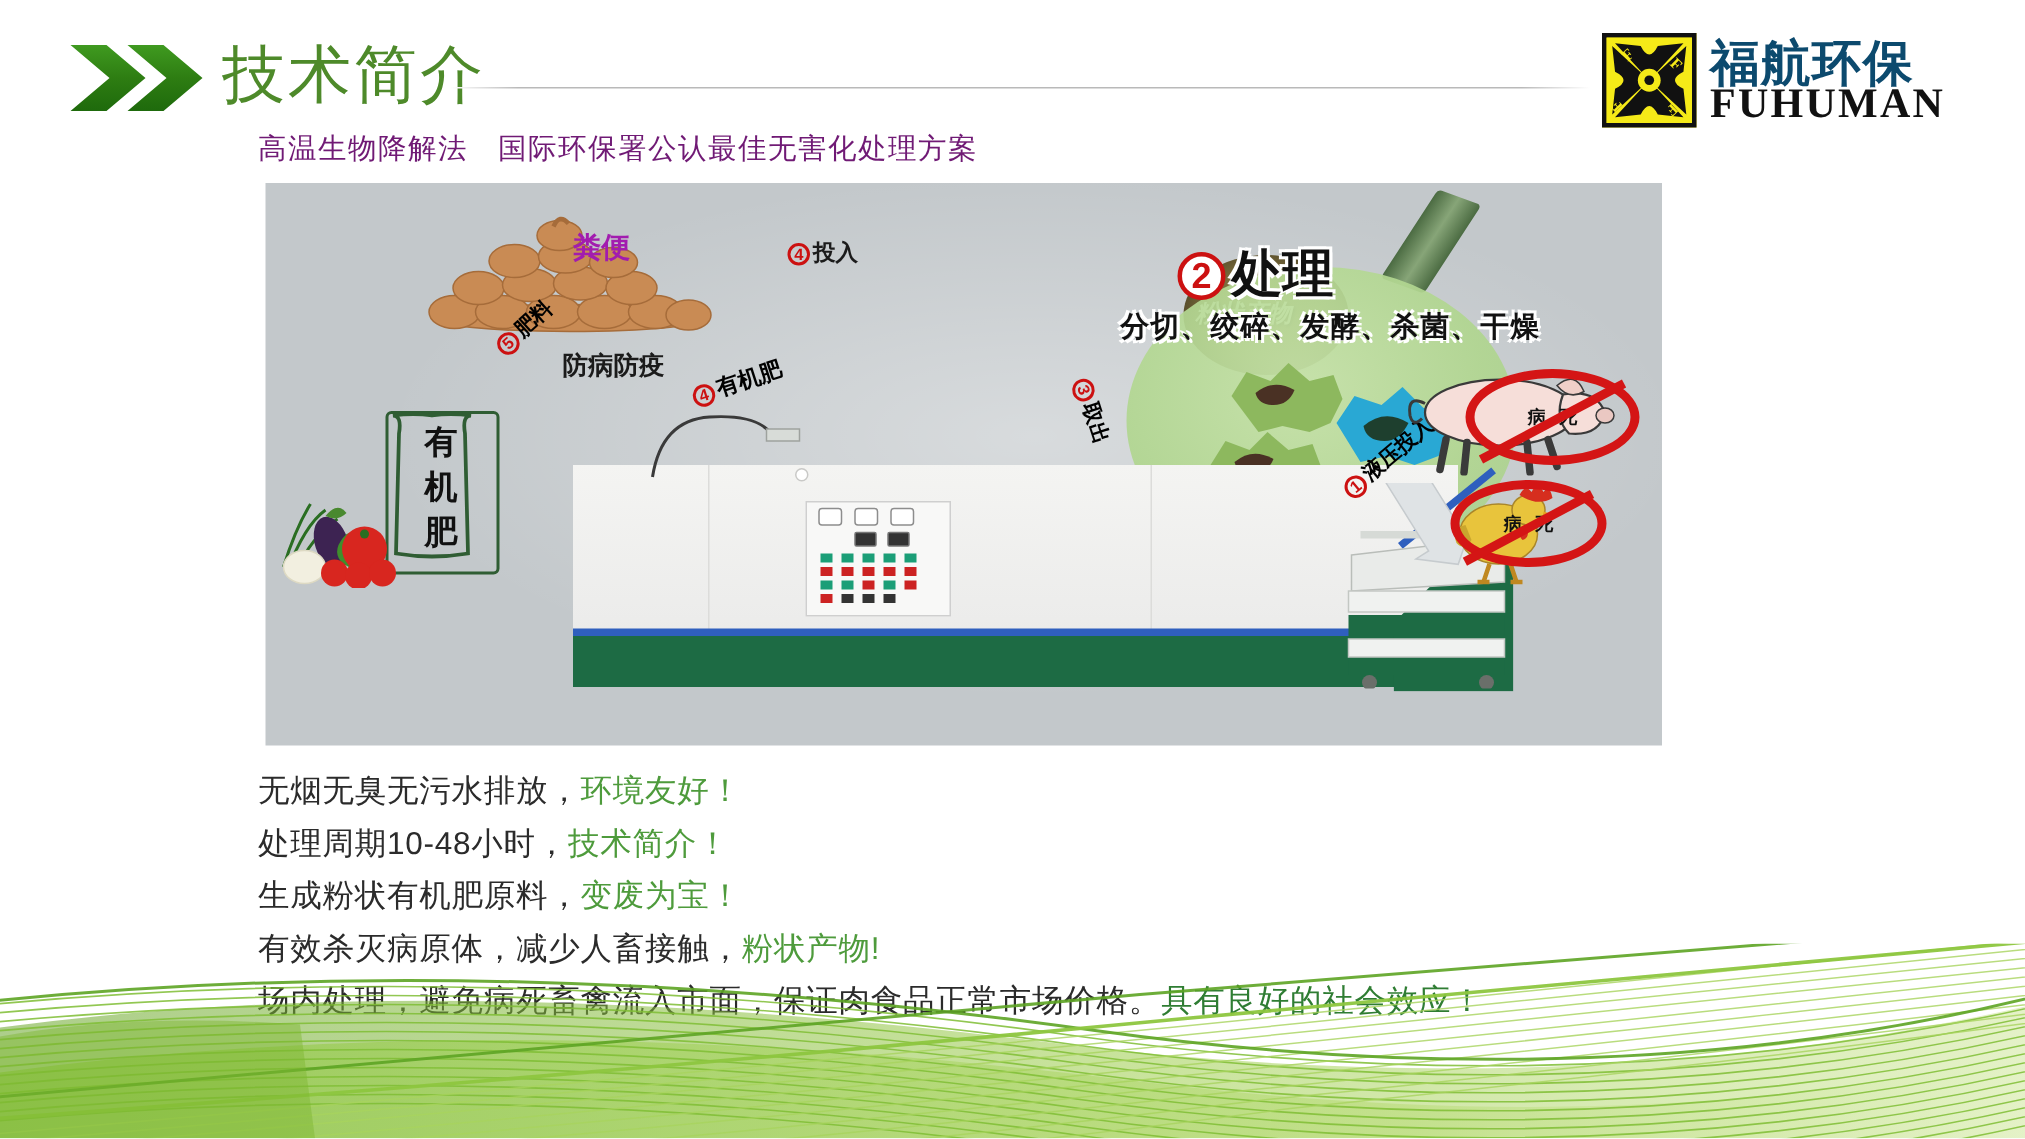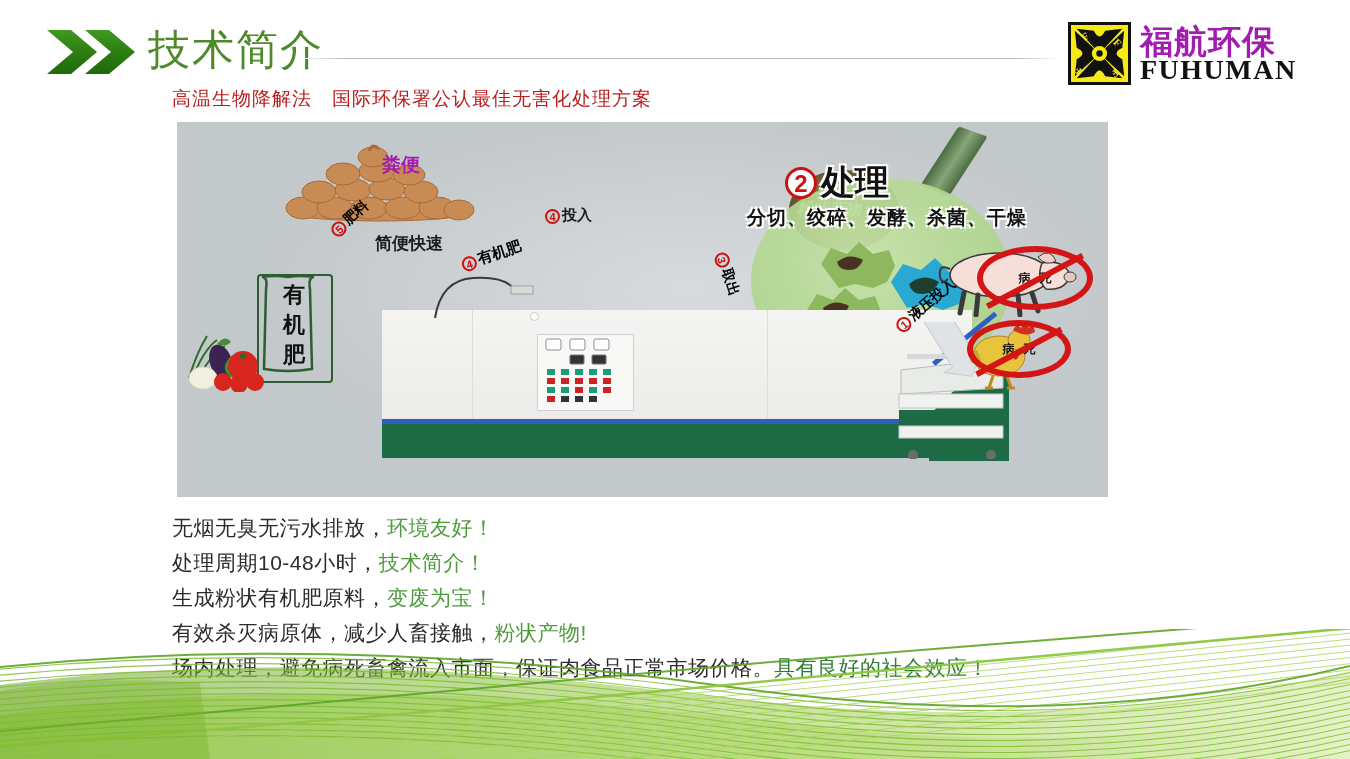--- a/index.html
+++ b/index.html
@@ -16,48 +16,48 @@
     position:absolute;left:148px;top:22px;
     font-family:"Liberation Serif","DejaVu Serif",serif;
     font-size:42px;color:#4e8a2a;letter-spacing:2px;white-space:nowrap;
   }
   #title-rule{
     position:absolute;left:300px;top:58px;width:760px;height:1px;
     background:linear-gradient(to right,#ffffff 0%,#b9b9b9 6%,#b9b9b9 94%,#ffffff 100%);
   }
   #subtitle{
     position:absolute;left:172px;top:86px;
-    font-size:19px;color:#b91c1c;letter-spacing:1px;white-space:nowrap;
+    font-size:19px;color:#701a75;letter-spacing:1px;white-space:nowrap;
   }
 
   
   #logo{position:absolute;left:1068px;top:22px;width:265px;height:66px;}
   #logo-mark{position:absolute;left:0;top:0;width:63px;height:63px;background:#f5ea18;border:3px solid #111;box-sizing:border-box;}
   #logo-cn{position:absolute;left:72px;top:-2px;font-family:Liberation Serif, serif;
-    font-size:33px;font-weight:bold;color:#a21caf;letter-spacing:1px;white-space:nowrap;}
+    font-size:33px;font-weight:bold;color:#0c4a6e;letter-spacing:1px;white-space:nowrap;}
   #logo-en{position:absolute;left:72px;top:32px;font-family:"Liberation Serif","DejaVu Serif",serif;
     font-size:28px;font-weight:bold;color:#111;letter-spacing:1.5px;white-space:nowrap;}
 
   
   #photo{
     position:absolute;left:177px;top:122px;width:931px;height:375px;
     background:#c3c8cb;overflow:hidden;
   }
   .ph-label{position:absolute;white-space:nowrap;font-weight:bold;}
 
   
   #feces-pile{position:absolute;left:108px;top:20px;width:190px;height:80px;}
   #feces-label{left:205px;top:30px;font-size:19px;color:#a21caf;font-family:Liberation Mono, monospace;}
 
   
   .circ{display:inline-block;border:2px solid #cc1111;color:#cc1111;border-radius:50%;
         width:15px;height:15px;line-height:12px;text-align:center;font-size:11px;font-weight:bold;
         vertical-align:middle;margin-right:2px;box-sizing:border-box;}
 
-  #lbl-invest{left:368px;top:37px;font-size:15px;color:#1b1b1b;margin-top:47px;}
+  #lbl-invest{left:348px;top:37px;font-size:15px;color:#1b1b1b;}
   #lbl-fertilizer{left:150px;top:105px;font-size:14px;transform:rotate(-42deg);transform-origin:left top;}
   #lbl-second{left:198px;top:110px;font-size:17px;color:#1b1b1b;}
   #lbl-organic{left:282px;top:134px;font-size:15px;transform:rotate(-18deg);transform-origin:left top;}
   #lbl-takeout{left:552px;top:128px;font-size:14px;transform:rotate(72deg);transform-origin:left top;}
   #lbl-hydraulic{left:715px;top:200px;font-size:14px;transform:rotate(-40deg);transform-origin:left top;}
 
   
   #sack{position:absolute;left:80px;top:152px;width:72px;height:105px;
         border:2px solid #2f5d33;border-radius:4px;}
   #sack-text{position:absolute;left:95px;top:158px;width:44px;
@@ -191,21 +191,21 @@
   <div class="ph-label" id="feces-label">粪便</div>
 
   <div class="ph-label" id="lbl-invest">
     <span class="circ">4</span><span>投入</span>
   </div>
 
   <div class="ph-label" id="lbl-fertilizer">
     <span class="circ">5</span><span>肥料</span>
   </div>
 
-  <div class="ph-label" id="lbl-second">简便快速</div>
+  <div class="ph-label" id="lbl-second">防病防疫</div>
 
   <div class="ph-label" id="lbl-organic">
     <span class="circ">4</span><span>有机肥</span>
   </div>
 
   <div id="sack">
     <svg width="68" height="101" viewBox="0 0 68 101" style="position:absolute;left:-1px;top:-1px;">
       <path d="M8 14 q2 -12 -4 -12 q14 -2 26 0 q12 -2 26 0 q-6 0 -4 12 l2 80 q-24 4 -48 0 z" fill="none" stroke="#2f5d33" stroke-width="2.5"></path>
     </svg>
   </div>

